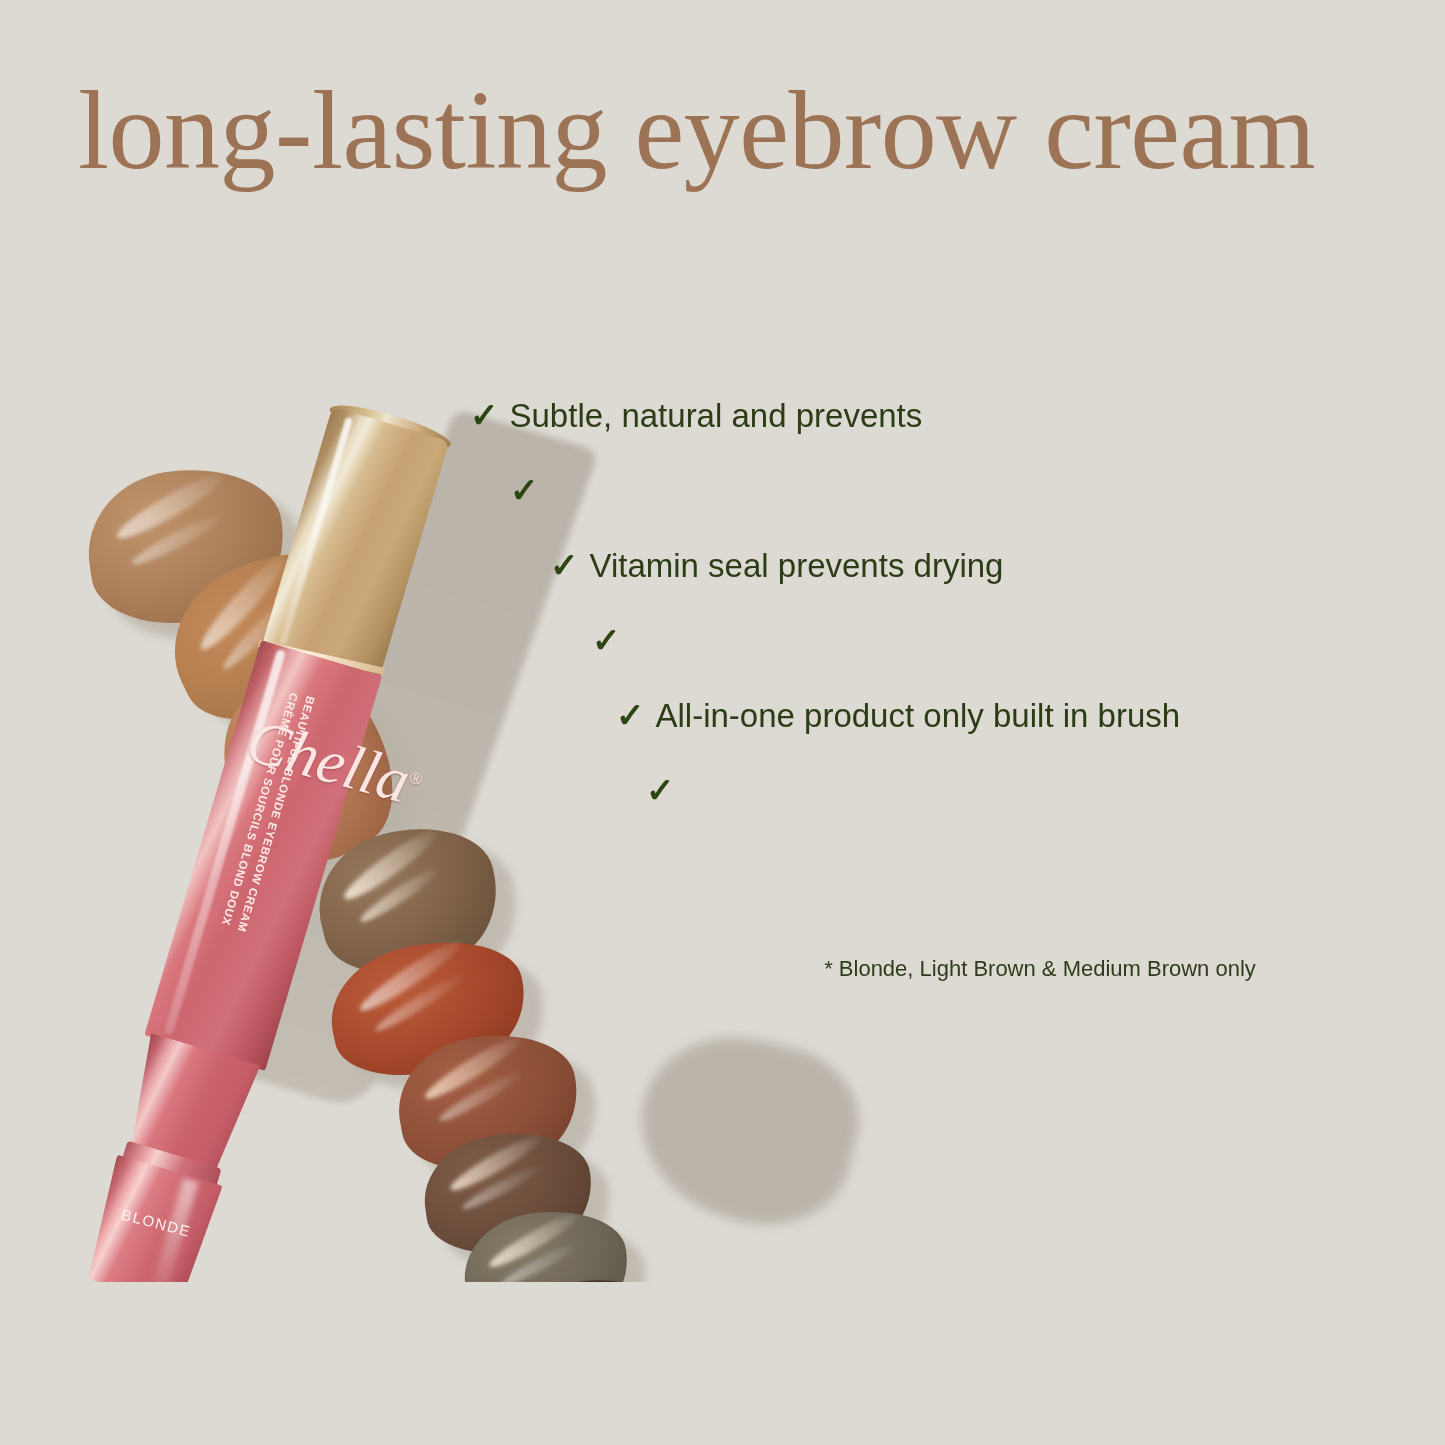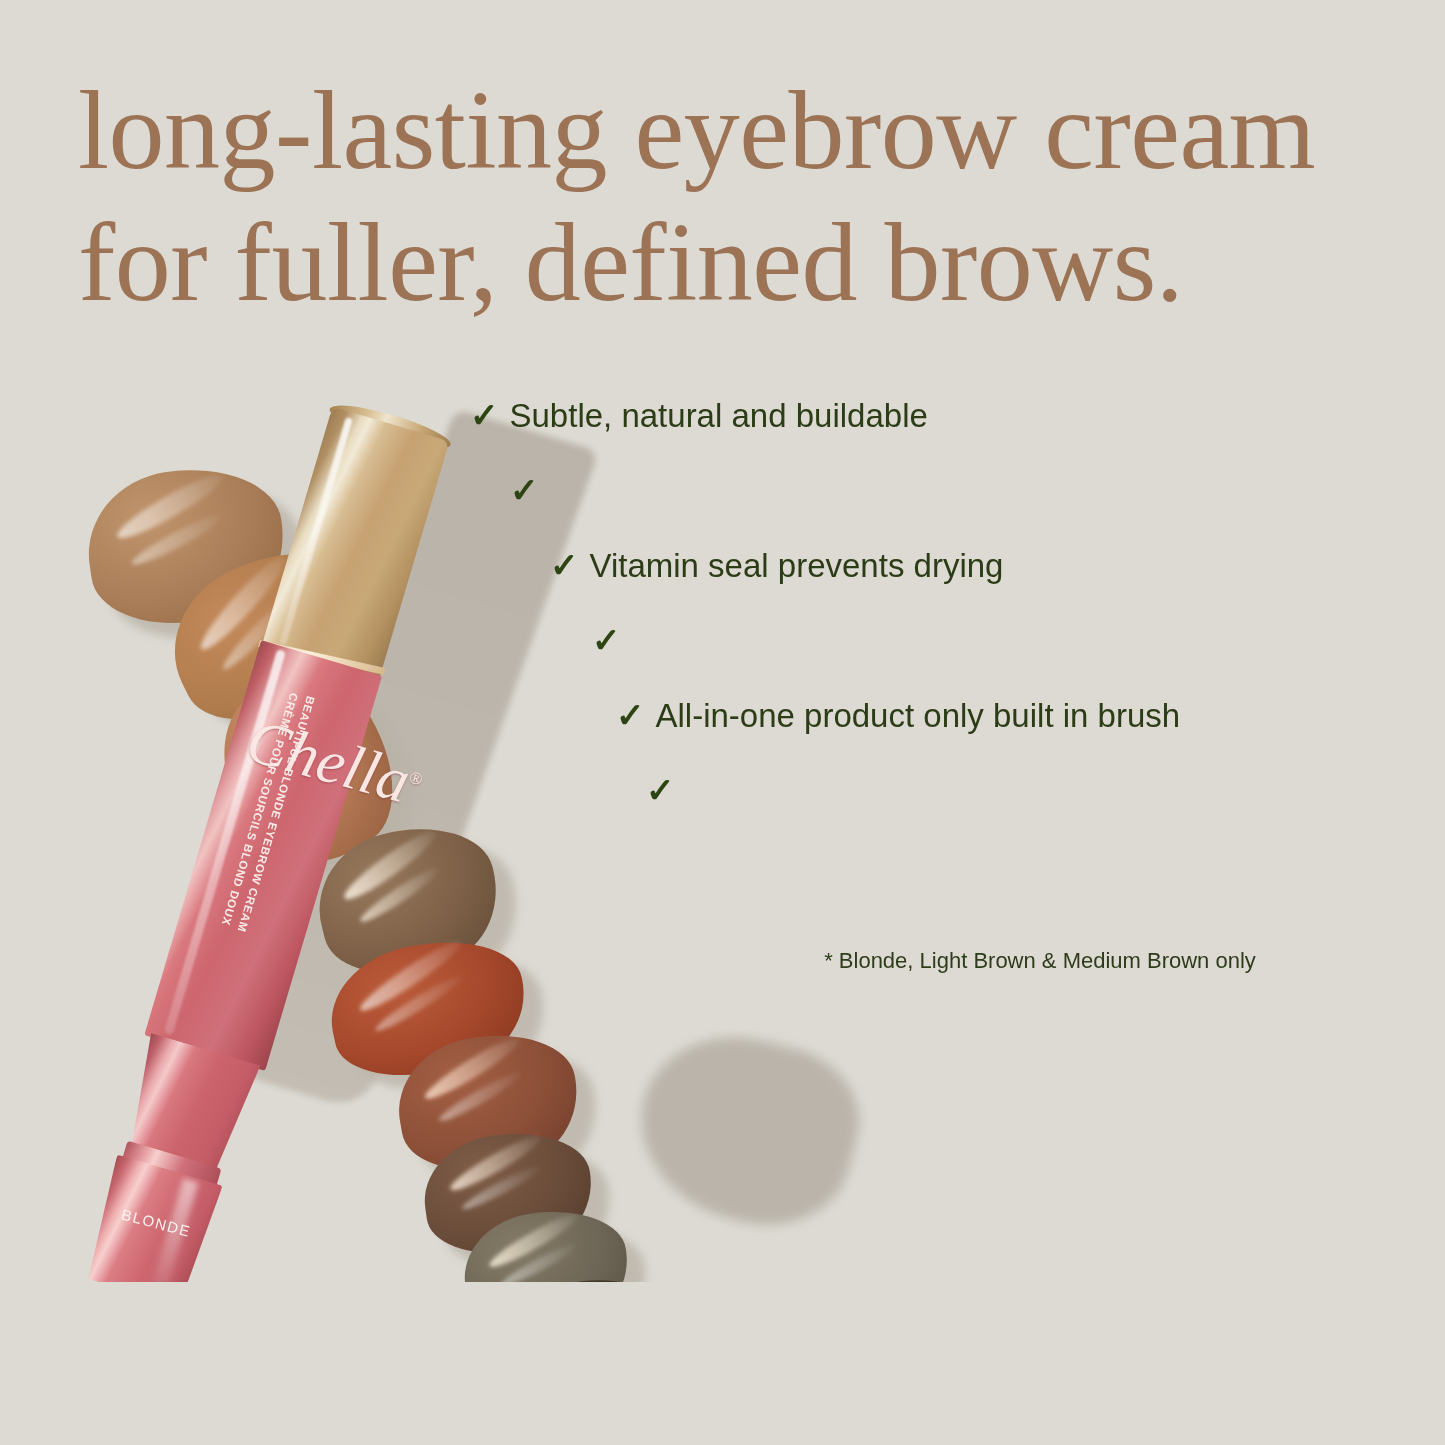--- a/index.html
+++ b/index.html
@@ -50,21 +50,21 @@
   .b3 { margin-left:122px; }
   .b4 { margin-left:146px; }
   .b5 { margin-left:176px; }
 
   
   .ingredients {
     position:absolute; left:690px; top:930px; width:700px;
     text-align:center; color:#2f3c1c;
   }
   .ingredients .line { font-size:29px; line-height:1.33; white-space:nowrap; }
-  .ingredients .note { font-size:22px; margin-top:18px; white-space:nowrap; }
+  .ingredients .note { font-size:22px; margin-top:26px; white-space:nowrap; }
 
   
   .product { position:absolute; left:0; top:0; width:1445px; height:1445px; }
 
   .tube-shadow {
     position:absolute;
     left:452px; top:430px;
     width:150px; height:700px;
     background:linear-gradient(180deg,#b9b2a8 0%,#bdb6ac 60%,#c3bcb2 100%);
     transform:rotate(16.5deg) skewX(-3deg);
@@ -215,21 +215,20 @@
     filter:blur(2px);
   }
 </style>
 </head>
 <body>
 
 <div class="stage">
 
   <div class="headline">
     <span class="l1">long-lasting eyebrow cream</span>
-    <span class="l2">for fuller, defined brows.</span>
   </div>
 
   <div class="product">
 
     <div class="tube-shadow"></div>
     <div class="base-shadow"></div>
 
     <div class="swatch" style="left:88px; top:470px; width:196px; height:152px; transform:rotate(-8deg);">
       <div class="sh"></div>
       <div class="blob" style="background:radial-gradient(ellipse at 32% 28%, #c0946c, #a97d57 55%, #8e653f 100%);"></div>
@@ -311,21 +310,21 @@
       <div class="neck"></div>
       <div class="collar"></div>
       <div class="bottom-cap"></div>
       <div class="shade-name">BLONDE</div>
     </div>
   </div>
 
   <div class="bullets">
     <div class="bullet b0">
       <span class="chk">✓</span>
-      <span>Subtle, natural and buildable</span>
+      <span>Subtle, natural and prevents</span>
     </div>
     <div class="bullet b1">
       <span class="chk">✓</span>
     </div>
     <div class="bullet b2">
       <span class="chk">✓</span>
       <span>Vitamin seal prevents drying</span>
     </div>
     <div class="bullet b3">
       <span class="chk">✓</span>

